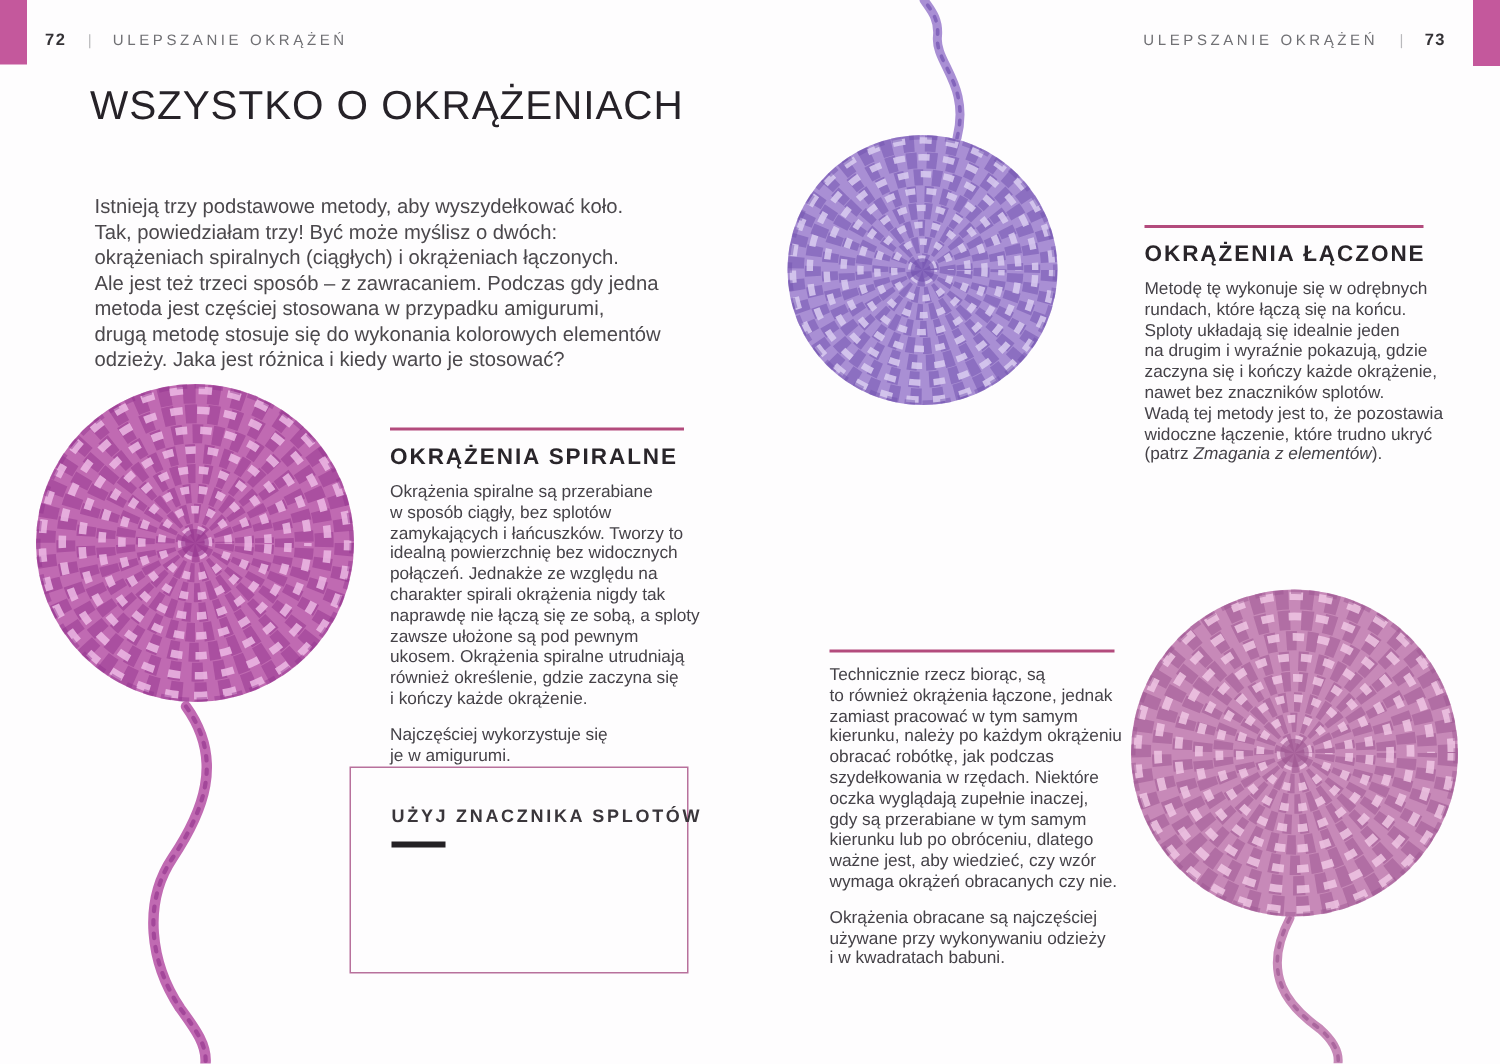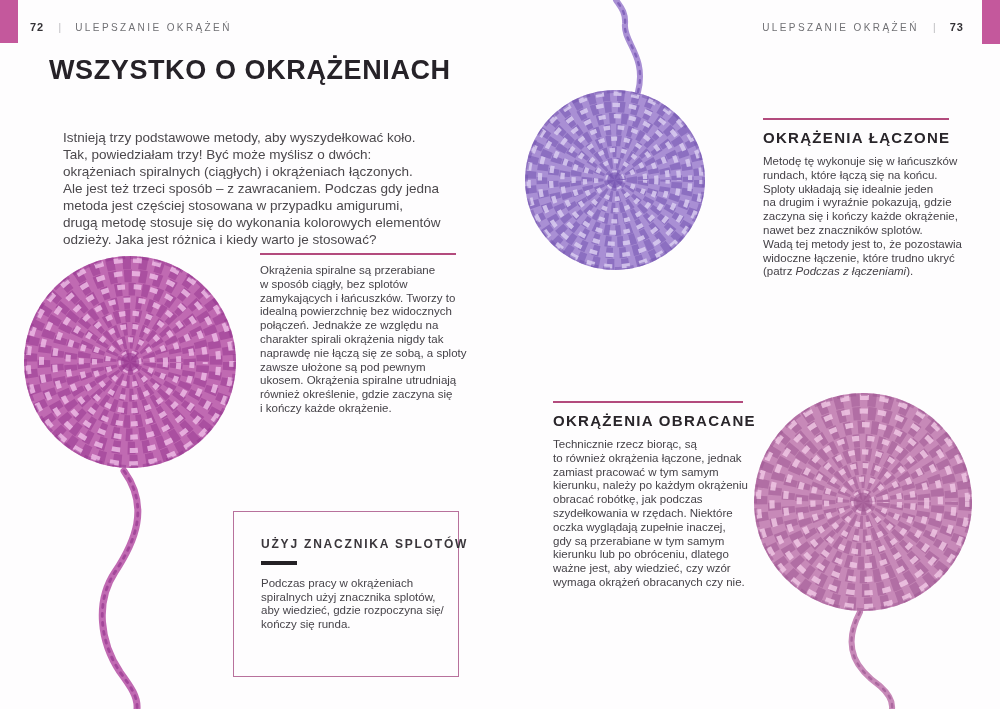--- a/index.html
+++ b/index.html
@@ -18,51 +18,51 @@
 
   
   .running-head{position:absolute;top:21px;font-size:10px;letter-spacing:2.4px;color:#707074;white-space:nowrap;}
   .running-head.left{left:30px;}
   .running-head.right{right:36px;text-align:center;}
   .running-head .pg{font-weight:bold;color:#343236;letter-spacing:1px;font-size:11px;}
   .running-head .sep{color:#b9b9bc;margin:0 9px;letter-spacing:0;}
 
   
   .page-title{
-    position:absolute;left:49px;top:55px;margin:0;
-    font-size:27px;font-weight:700;letter-spacing:.6px;color:#262228;
+    position:absolute;left:60px;top:55px;margin:0;
+    font-size:27px;font-weight:400;letter-spacing:.6px;color:#262228;
     font-family:"Liberation Sans",sans-serif;white-space:nowrap;
   }
 
   
   .intro{
     position:absolute;left:50px;top:116px;width:435px;margin:13px;
     font-size:13.5px;line-height:17px;color:#4b484c;white-space:pre-line;
   }
 
   
   svg.yarn{position:absolute;display:block;}
 
   
-  .col{position:absolute;}
+  .col{position:absolute;margin-top:32px;}
   .col .rule{height:2px;background:var(--accent,#b34b7d);margin:0 0 9px 0;}
   .col h2{
     margin:0 0 9px 0;font-size:15px;font-weight:800;letter-spacing:1.3px;
     color:#29252a;white-space:nowrap;
   }
   .col p{
     margin:0 0 10px 0;font-size:11.5px;line-height:13.8px;color:#454248;
     white-space:pre-line;
   }
   .col p:last-child{margin-bottom:0;}
   .col .em{font-style:italic;}
 
   
   .tip-box{
-    position:absolute;left:233px;top:511px;width:226px;height:166px;
+    position:absolute;left:233px;top:511px;width:226px;height:138px;
     border:1.5px solid var(--box-border,#b8719c);
     padding:25px 14px 12px 27px;background:transparent;
   }
   .tip-box h3{
     margin:0;font-size:12px;font-weight:700;letter-spacing:1.8px;color:#3a363b;white-space:nowrap;
   }
   .tip-box .tick{width:36px;height:4px;background:#242125;margin:10px 0 12px 0;}
   .tip-box p{margin:0;font-size:11.5px;line-height:13.6px;color:#47444a;white-space:pre-line;}
 </style>
 </head>
@@ -160,65 +160,66 @@
       <circle cx="128" cy="120" r="20.4375" fill="none" stroke="#9b5490" stroke-width="12.94375" stroke-dasharray="3.7262500000000003 4.021875" stroke-dashoffset="30" opacity="0.5"></circle>
       <circle cx="128" cy="120" r="22.89" fill="none" stroke="#eec6e3" stroke-width="5.1775" stroke-dasharray="5.021875 5.72625" stroke-dashoffset="58" opacity="0.85"></circle>
       <circle cx="128" cy="120" r="6.8125" fill="none" stroke="#9b5490" stroke-width="12.94375" stroke-dasharray="2.90875 3.340625" stroke-dashoffset="35" opacity="0.5"></circle>
       <circle cx="128" cy="120" r="9.265" fill="none" stroke="#eec6e3" stroke-width="5.1775" stroke-dasharray="4.340625 4.90875" stroke-dashoffset="67" opacity="0.85"></circle>
       <circle cx="128" cy="120" r="9.5375" fill="#9b5490" opacity="0.6"></circle>
       <circle cx="128" cy="120" r="107.5" fill="none" stroke="#9b5490" stroke-width="3" stroke-dasharray="7 5" opacity="0.45"></circle>
     </svg>
 
   <section class="col" data-name="section-spiral-rounds" style="left:260px;top:253px;width:245px">
     <div class="rule" data-name="section-rule" style="width:196px"></div>
+    <h2 data-name="section-heading">OKRĄŻENIA SPIRALNE</h2>
     <p data-name="section-paragraph">Okrążenia spiralne są przerabiane
 w sposób ciągły, bez splotów
 zamykających i łańcuszków. Tworzy to
 idealną powierzchnię bez widocznych
 połączeń. Jednakże ze względu na
 charakter spirali okrążenia nigdy tak
 naprawdę nie łączą się ze sobą, a sploty
 zawsze ułożone są pod pewnym
 ukosem. Okrążenia spiralne utrudniają
 również określenie, gdzie zaczyna się
 i kończy każde okrążenie.</p>
+    <p data-name="section-paragraph">Najczęściej wykorzystuje się
+je w amigurumi.</p>
   </section>
 
   <section class="col" data-name="section-joined-rounds" style="left:763px;top:118px;width:236px">
     <div class="rule" data-name="section-rule" style="width:186px"></div>
     <h2 data-name="section-heading">OKRĄŻENIA ŁĄCZONE</h2>
-    <p data-name="section-paragraph"><span data-name="paragraph-text">Metodę tę wykonuje się w łańcuszków
+    <p data-name="section-paragraph"><span data-name="paragraph-text">Metodę tę wykonuje się w odrębnych
 rundach, które łączą się na końcu.
 Sploty układają się idealnie jeden
 na drugim i wyraźnie pokazują, gdzie
 zaczyna się i kończy każde okrążenie,
 nawet bez znaczników splotów.
 Wadą tej metody jest to, że pozostawia
 widoczne łączenie, które trudno ukryć
-(patrz </span><span class="em" data-name="italic-reference">Podczas z łączeniami</span><span data-name="paragraph-text">).</span></p>
+(patrz </span><span class="em" data-name="italic-reference">Zmagania z elementów</span><span data-name="paragraph-text">).</span></p>
   </section>
 
   <section class="col" data-name="section-turned-rounds" style="left:553px;top:401px;width:240px">
     <div class="rule" data-name="section-rule" style="width:190px"></div>
-    <h2 data-name="section-heading">OKRĄŻENIA OBRACANE</h2>
     <p data-name="section-paragraph">Technicznie rzecz biorąc, są
 to również okrążenia łączone, jednak
 zamiast pracować w tym samym
 kierunku, należy po każdym okrążeniu
 obracać robótkę, jak podczas
 szydełkowania w rzędach. Niektóre
 oczka wyglądają zupełnie inaczej,
 gdy są przerabiane w tym samym
 kierunku lub po obróceniu, dlatego
 ważne jest, aby wiedzieć, czy wzór
 wymaga okrążeń obracanych czy nie.</p>
+    <p data-name="section-paragraph">Okrążenia obracane są najczęściej
+używane przy wykonywaniu odzieży
+i w kwadratach babuni.</p>
   </section>
 
   <aside class="tip-box" data-name="tip-box">
     <h3 data-name="tip-box-title">UŻYJ ZNACZNIKA SPLOTÓW</h3>
     <div class="tick" data-name="tip-box-underline"></div>
-    <p data-name="tip-box-body">Podczas pracy w okrążeniach
-spiralnych użyj znacznika splotów,
-aby wiedzieć, gdzie rozpoczyna się/
-kończy się runda.</p>
   </aside>
 
 </div>
 
 </body></html>

